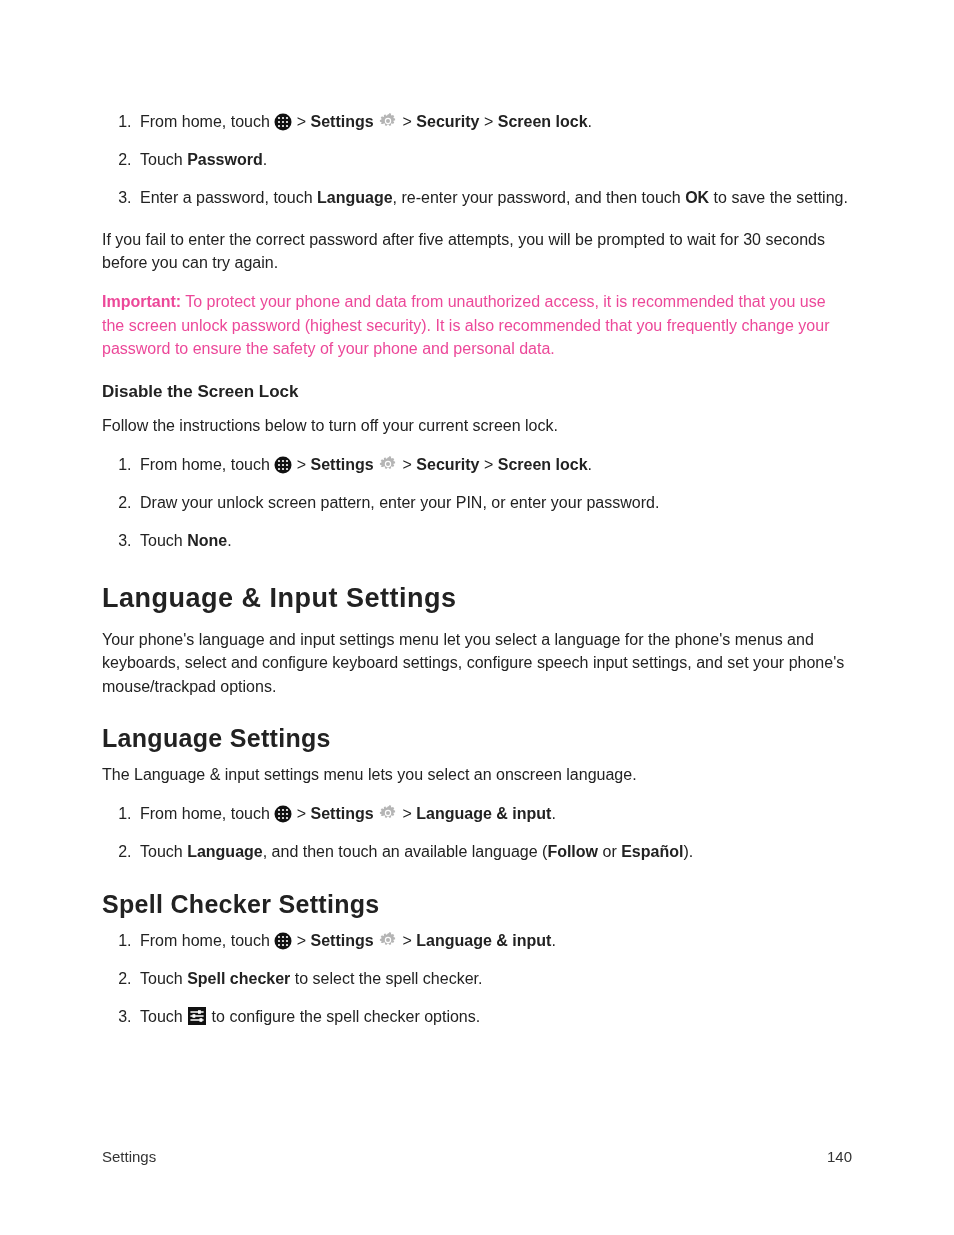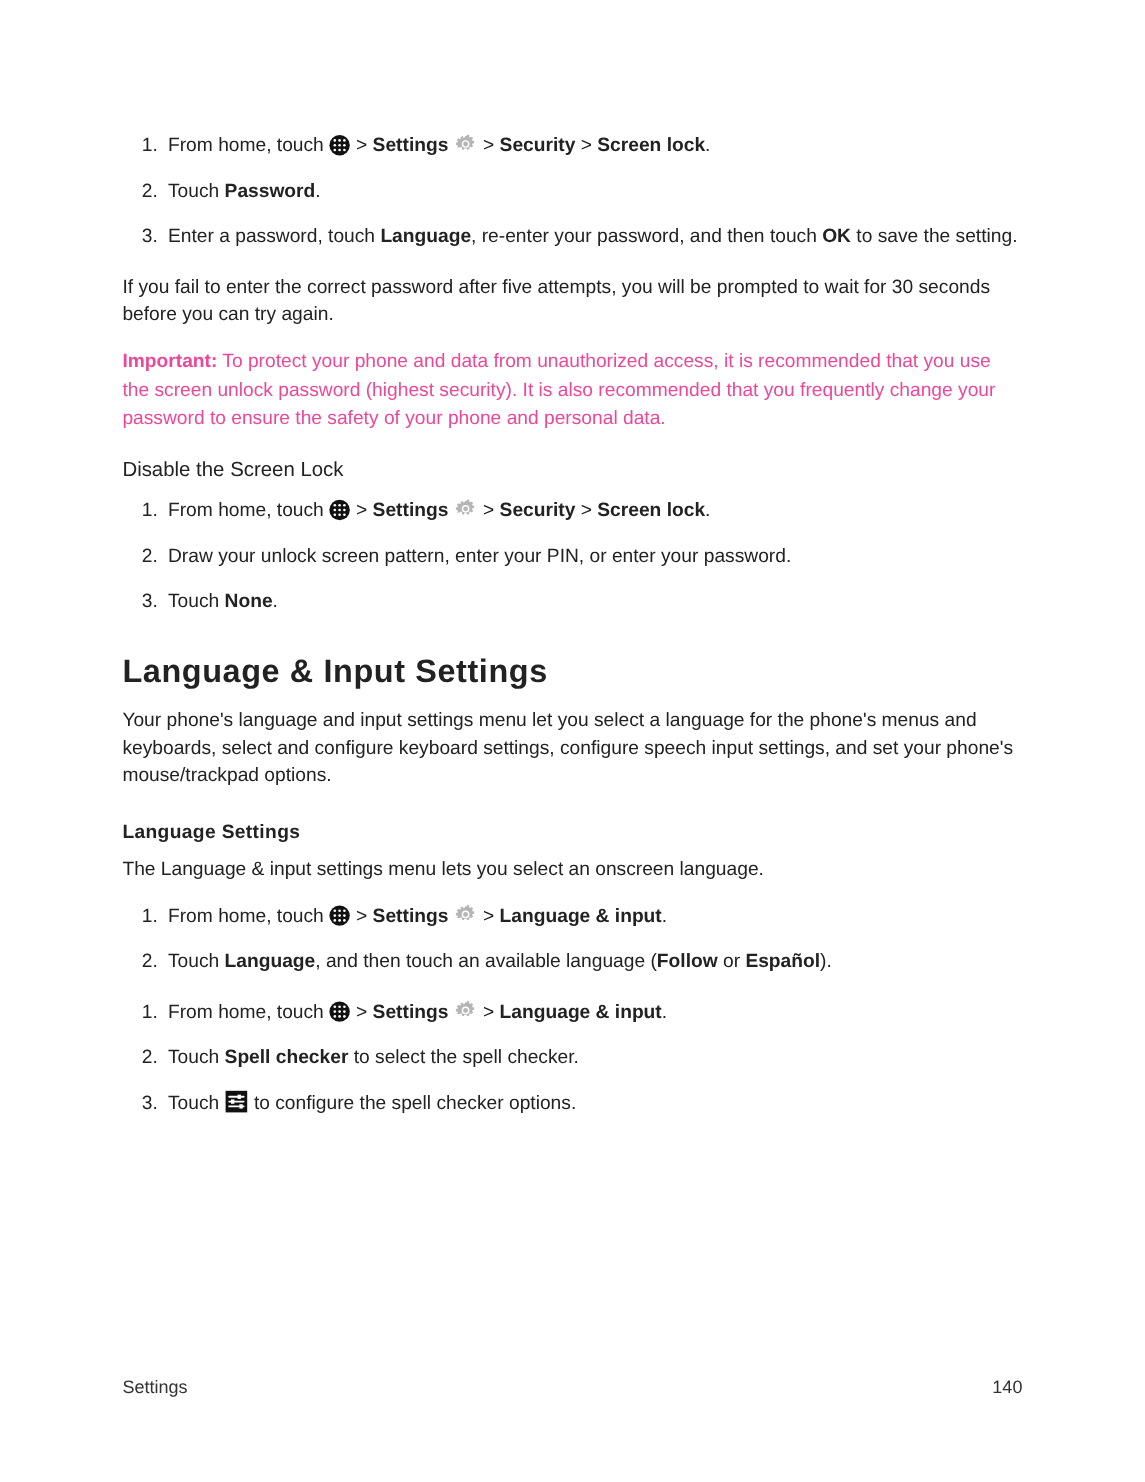--- a/index.html
+++ b/index.html
@@ -31,33 +31,33 @@
     line-height: 1.45;
     margin: 0 0 16px 0;
   }
   .bold { font-weight: bold; }
   .important-block {
     color: #ec4899;
   }
   .important-block .lead { font-weight: bold; }
   h3.sub {
     font-size: 17px;
-    font-weight: normal;
+    font-weight: bold;
     margin: 22px 0 12px 0;
   }
   h1.h1 {
     font-family: Arial, Helvetica, sans-serif;
     font-size: 27px;
     font-weight: 900;
     margin: 30px 0 14px 0;
     letter-spacing: 0.5px;
   }
   h2.h2 {
     font-family: Arial, Helvetica, sans-serif;
-    font-size: 16px;
+    font-size: 25px;
     font-weight: 900;
     margin: 26px 0 10px 0;
     letter-spacing: 0.3px;
   }
   .icon {
     display: inline-block;
     vertical-align: -4px;
   }
   .icon svg { display: block; }
   .footer {
@@ -109,20 +109,21 @@
     </li>
   </ol>
 
   <p>If you fail to enter the correct password after five attempts, you will be prompted to wait for 30 seconds before you can try again.</p>
 
   <p class="important-block">
     <span class="lead">Important:</span><span> To protect your phone and data from unauthorized access, it is recommended that you use the screen unlock password (highest security). It is also recommended that you frequently change your password to ensure the safety of your phone and personal data.</span>
   </p>
 
   <h3 class="sub">Disable the Screen Lock</h3>
+  <p>Follow the instructions below to turn off your current screen lock.</p>
 
   <ol>
     <li>
       <span>From home, touch </span><span class="icon"><svg width="18" height="18" viewBox="0 0 18 18">
             <circle cx="9" cy="9" r="8.5" fill="#111"></circle>
             <g fill="#fff">
               <circle cx="5" cy="5" r="1.1"></circle>
               <circle cx="9" cy="5" r="1.1"></circle>
               <circle cx="13" cy="5" r="1.1"></circle>
               <circle cx="5" cy="9" r="1.1"></circle>
@@ -177,20 +178,21 @@
             <circle cx="10" cy="10" r="3.2" fill="#fff"></circle>
             <circle cx="10" cy="10" r="2" fill="#b5b5b5"></circle>
           </svg></span>
       <span> &gt; </span><span class="bold">Language &amp; input</span><span>.</span>
     </li>
     <li>
       <span>Touch </span><span class="bold">Language</span><span>, and then touch an available language (</span><span class="bold">Follow</span><span> or </span><span class="bold">Español</span><span>).</span>
     </li>
   </ol>
 
+  <h2 class="h2">Spell Checker Settings</h2>
 
   <ol>
     <li>
       <span>From home, touch </span><span class="icon"><svg width="18" height="18" viewBox="0 0 18 18">
             <circle cx="9" cy="9" r="8.5" fill="#111"></circle>
             <g fill="#fff">
               <circle cx="5" cy="5" r="1.1"></circle>
               <circle cx="9" cy="5" r="1.1"></circle>
               <circle cx="13" cy="5" r="1.1"></circle>
               <circle cx="5" cy="9" r="1.1"></circle>

